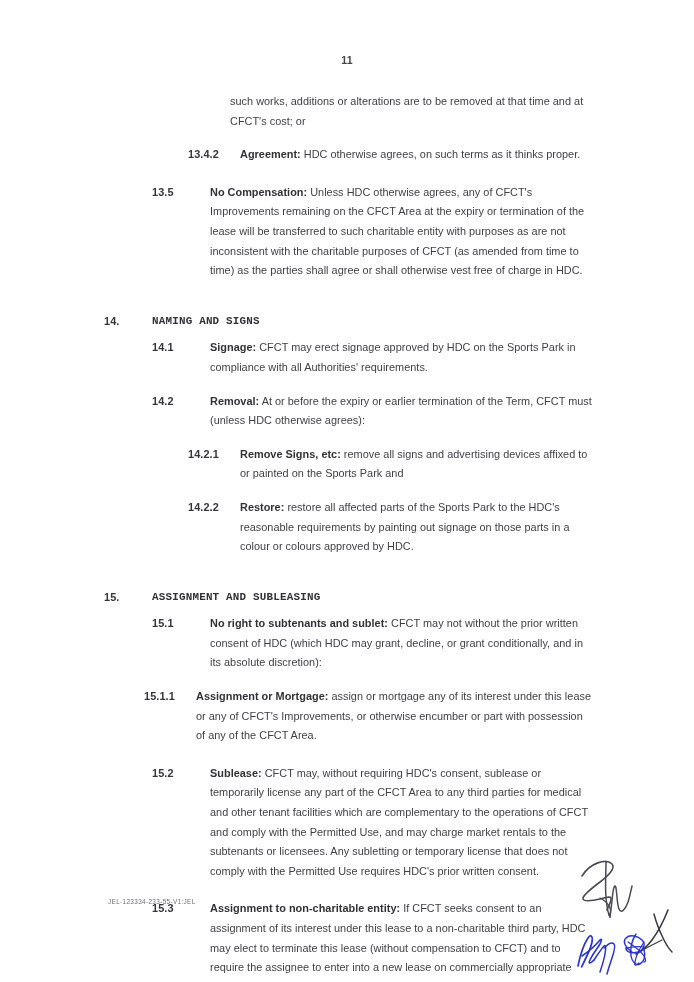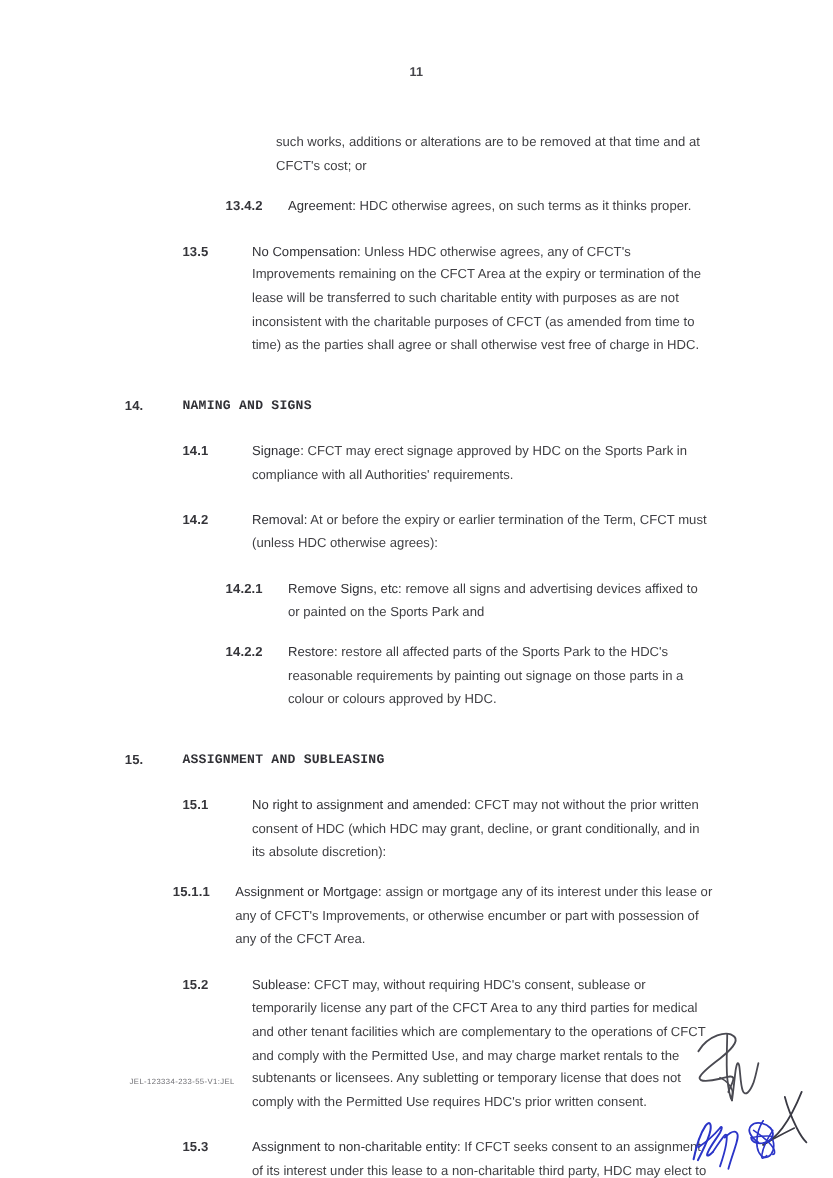--- a/index.html
+++ b/index.html
@@ -55,21 +55,21 @@
     letter-spacing: 0.1px;
   }
   .clause .txt {
     flex: 1 1 auto;
     font-size: 10.9px;
     line-height: 19.6px;
     color: #3f3f43;
     letter-spacing: 0.02px;
   }
   .clause .txt b {
-    font-weight: normal;
+    font-weight: bold;
     color: #313136;
   }
 
   
   
   .lvl-cont {
     margin-left: 126px;
     width: 364px;
   }
   .lvl-cont .txt { font-size: 10.9px; line-height: 19.6px; }
@@ -91,21 +91,21 @@
   
   .lvl-3 { margin-left: 84px; }
   .lvl-3 .num { width: 52px; }
 
   
   .lvl-3b { margin-left: 40px; }
   .lvl-3b .num { width: 52px; }
 
   
   .gap-sm { margin-bottom: 7px; margin-top: 31px; }
-  .gap-lg { margin-bottom: 14px; margin-top: 18px; }
+  .gap-lg { margin-bottom: 14px; }
   .gap-xl { margin-bottom: 18px; }
 
   
   .footer-ref {
     position: absolute;
     left: 108px;
     top: 898px;
     font-size: 6.4px;
     color: #6d6d72;
     letter-spacing: 0.35px;
@@ -170,21 +170,21 @@
       <div class="txt"><b>Restore:</b><span>  restore all affected parts of the Sports Park to the HDC's reasonable requirements by painting out signage on those parts in a colour or colours approved by HDC.</span></div>
     </div>
 
     <div class="clause lvl-1 gap-sm">
       <div class="num">15.</div>
       <div class="txt">ASSIGNMENT AND SUBLEASING</div>
     </div>
 
     <div class="clause lvl-2 gap-lg">
       <div class="num">15.1</div>
-      <div class="txt"><b>No right to assignment and amended:</b><span>  CFCT may not without the prior written consent of HDC (which HDC may grant, decline, or grant conditionally, and in its absolute discretion):</span></div>
+      <div class="txt"><b>No right to subtenants and sublet:</b><span>  CFCT may not without the prior written consent of HDC (which HDC may grant, decline, or grant conditionally, and in its absolute discretion):</span></div>
     </div>
 
     <div class="clause lvl-3b gap-xl">
       <div class="num">15.1.1</div>
       <div class="txt"><b>Assignment or Mortgage:</b><span> assign or mortgage any of its interest under this lease or any of CFCT's Improvements, or otherwise encumber or part with possession of any of the CFCT Area.</span></div>
     </div>
 
     <div class="clause lvl-2 gap-xl">
       <div class="num">15.2</div>
       <div class="txt"><b>Sublease:</b><span>  CFCT may, without requiring HDC's consent, sublease or temporarily license any part of the CFCT Area to any third parties for medical and other tenant facilities which are complementary to the operations of CFCT and comply with the Permitted Use, and may charge market rentals to the subtenants or licensees.  Any subletting or temporary license that does not comply with the Permitted Use requires HDC's prior written consent.</span></div>

